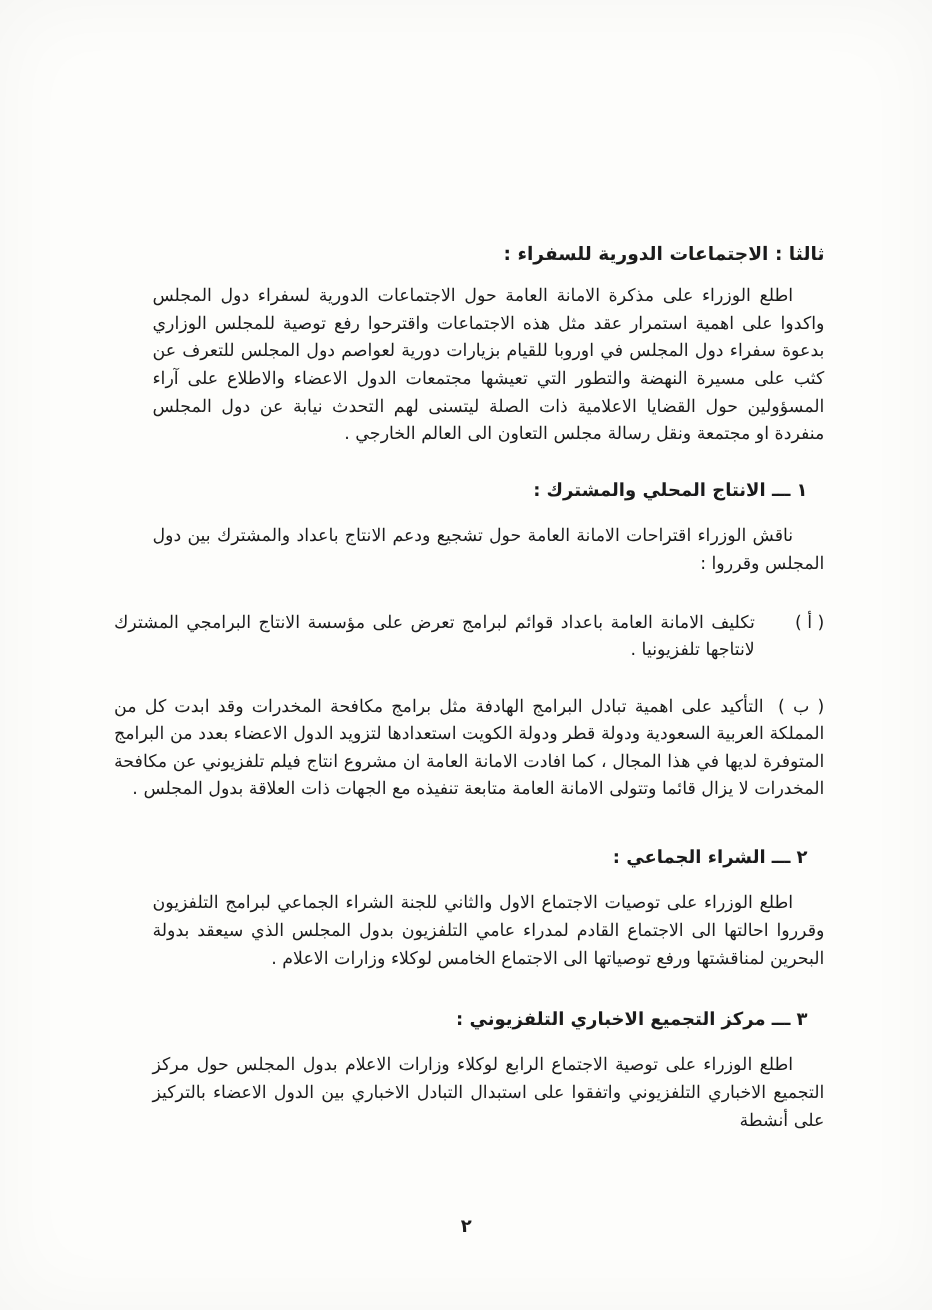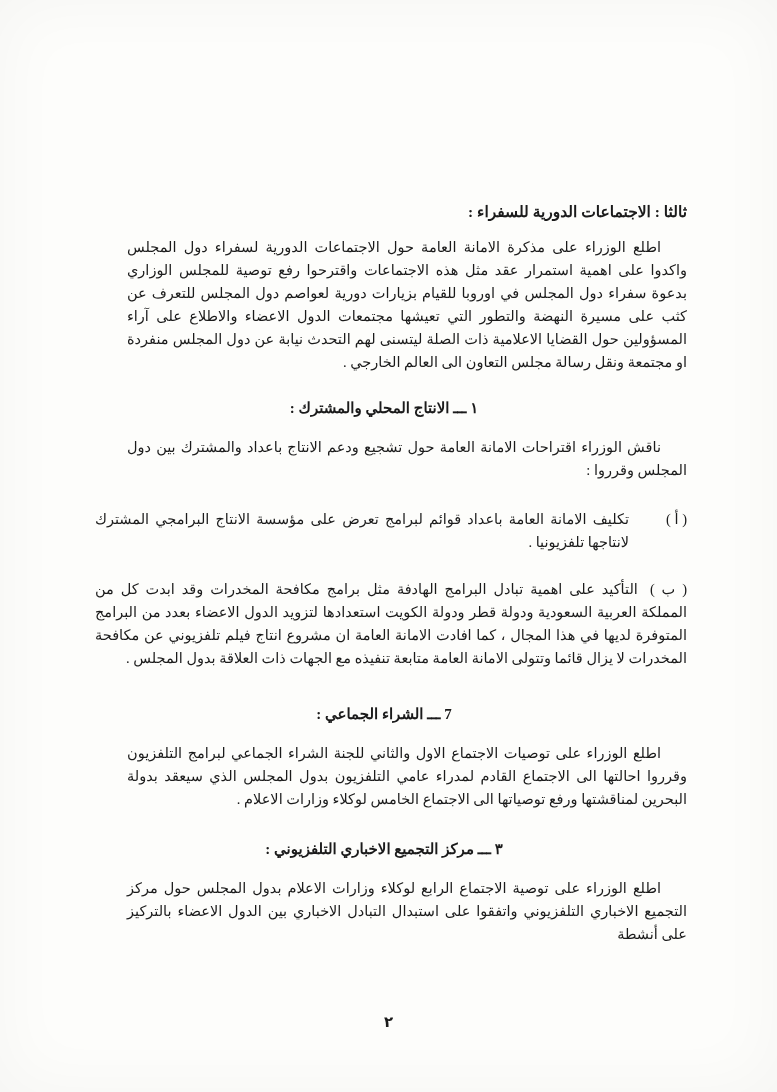--- a/index.html
+++ b/index.html
@@ -22,35 +22,34 @@
     color: #1b1b1b;
     overflow: hidden;
     box-shadow: inset 0 0 70px rgba(0,0,0,0.035);
   }
 
   .content {
     position: absolute;
     top: 200px;
     right: 90px;
     left: 95px;
-    font-family: Liberation Serif, serif;
   }
 
   .heading {
     font-size: 15.5px;
     font-weight: bold;
     text-align: right;
     line-height: 24px;
     margin-bottom: 12px;
   }
 
   .subheading {
     font-size: 15px;
     font-weight: bold;
-    text-align: center;
+    text-align: right;
     line-height: 24px;
     margin-right: 14px;
     margin-bottom: 16px;
   }
 
   .para {
     font-size: 14.5px;
     line-height: 23px;
     text-align: justify;
     text-align-last: right;
@@ -130,21 +129,21 @@
       <span class="item-marker">( أ )</span>
       <p class="item-text">تكليف الامانة العامة باعداد قوائم لبرامج تعرض على مؤسسة الانتاج البرامجي المشترك لانتاجها تلفزيونيا .</p>
     </div>
 
     <div class="list-item">
       <p class="item-text"><span class="item-marker-inline">( ب )</span><span>التأكيد على اهمية تبادل البرامج الهادفة مثل برامج مكافحة المخدرات وقد ابدت كل من المملكة العربية السعودية ودولة قطر ودولة الكويت استعدادها لتزويد الدول الاعضاء بعدد من البرامج المتوفرة لديها في هذا المجال ، كما افادت الامانة العامة ان مشروع انتاج فيلم تلفزيوني عن مكافحة المخدرات لا يزال قائما وتتولى الامانة العامة متابعة تنفيذه مع الجهات ذات العلاقة بدول المجلس .</span></p>
     </div>
 
     <div class="spacer-md"></div>
 
-    <h3 class="subheading">7 ـــ الشراء الجماعي :</h3>
+    <h3 class="subheading">٢ ـــ الشراء الجماعي :</h3>
 
     <p class="para indent">اطلع الوزراء على توصيات الاجتماع الاول والثاني للجنة الشراء الجماعي لبرامج التلفزيون وقرروا احالتها الى الاجتماع القادم لمدراء عامي التلفزيون بدول المجلس الذي سيعقد بدولة البحرين لمناقشتها ورفع توصياتها الى الاجتماع الخامس لوكلاء وزارات الاعلام .</p>
 
     <div class="spacer-md"></div>
 
     <h3 class="subheading">٣ ـــ مركز التجميع الاخباري التلفزيوني :</h3>
 
     <p class="para indent">اطلع الوزراء على توصية الاجتماع الرابع لوكلاء وزارات الاعلام بدول المجلس حول مركز التجميع الاخباري التلفزيوني واتفقوا على استبدال التبادل الاخباري بين الدول الاعضاء بالتركيز على أنشطة</p>
 
   </section>

